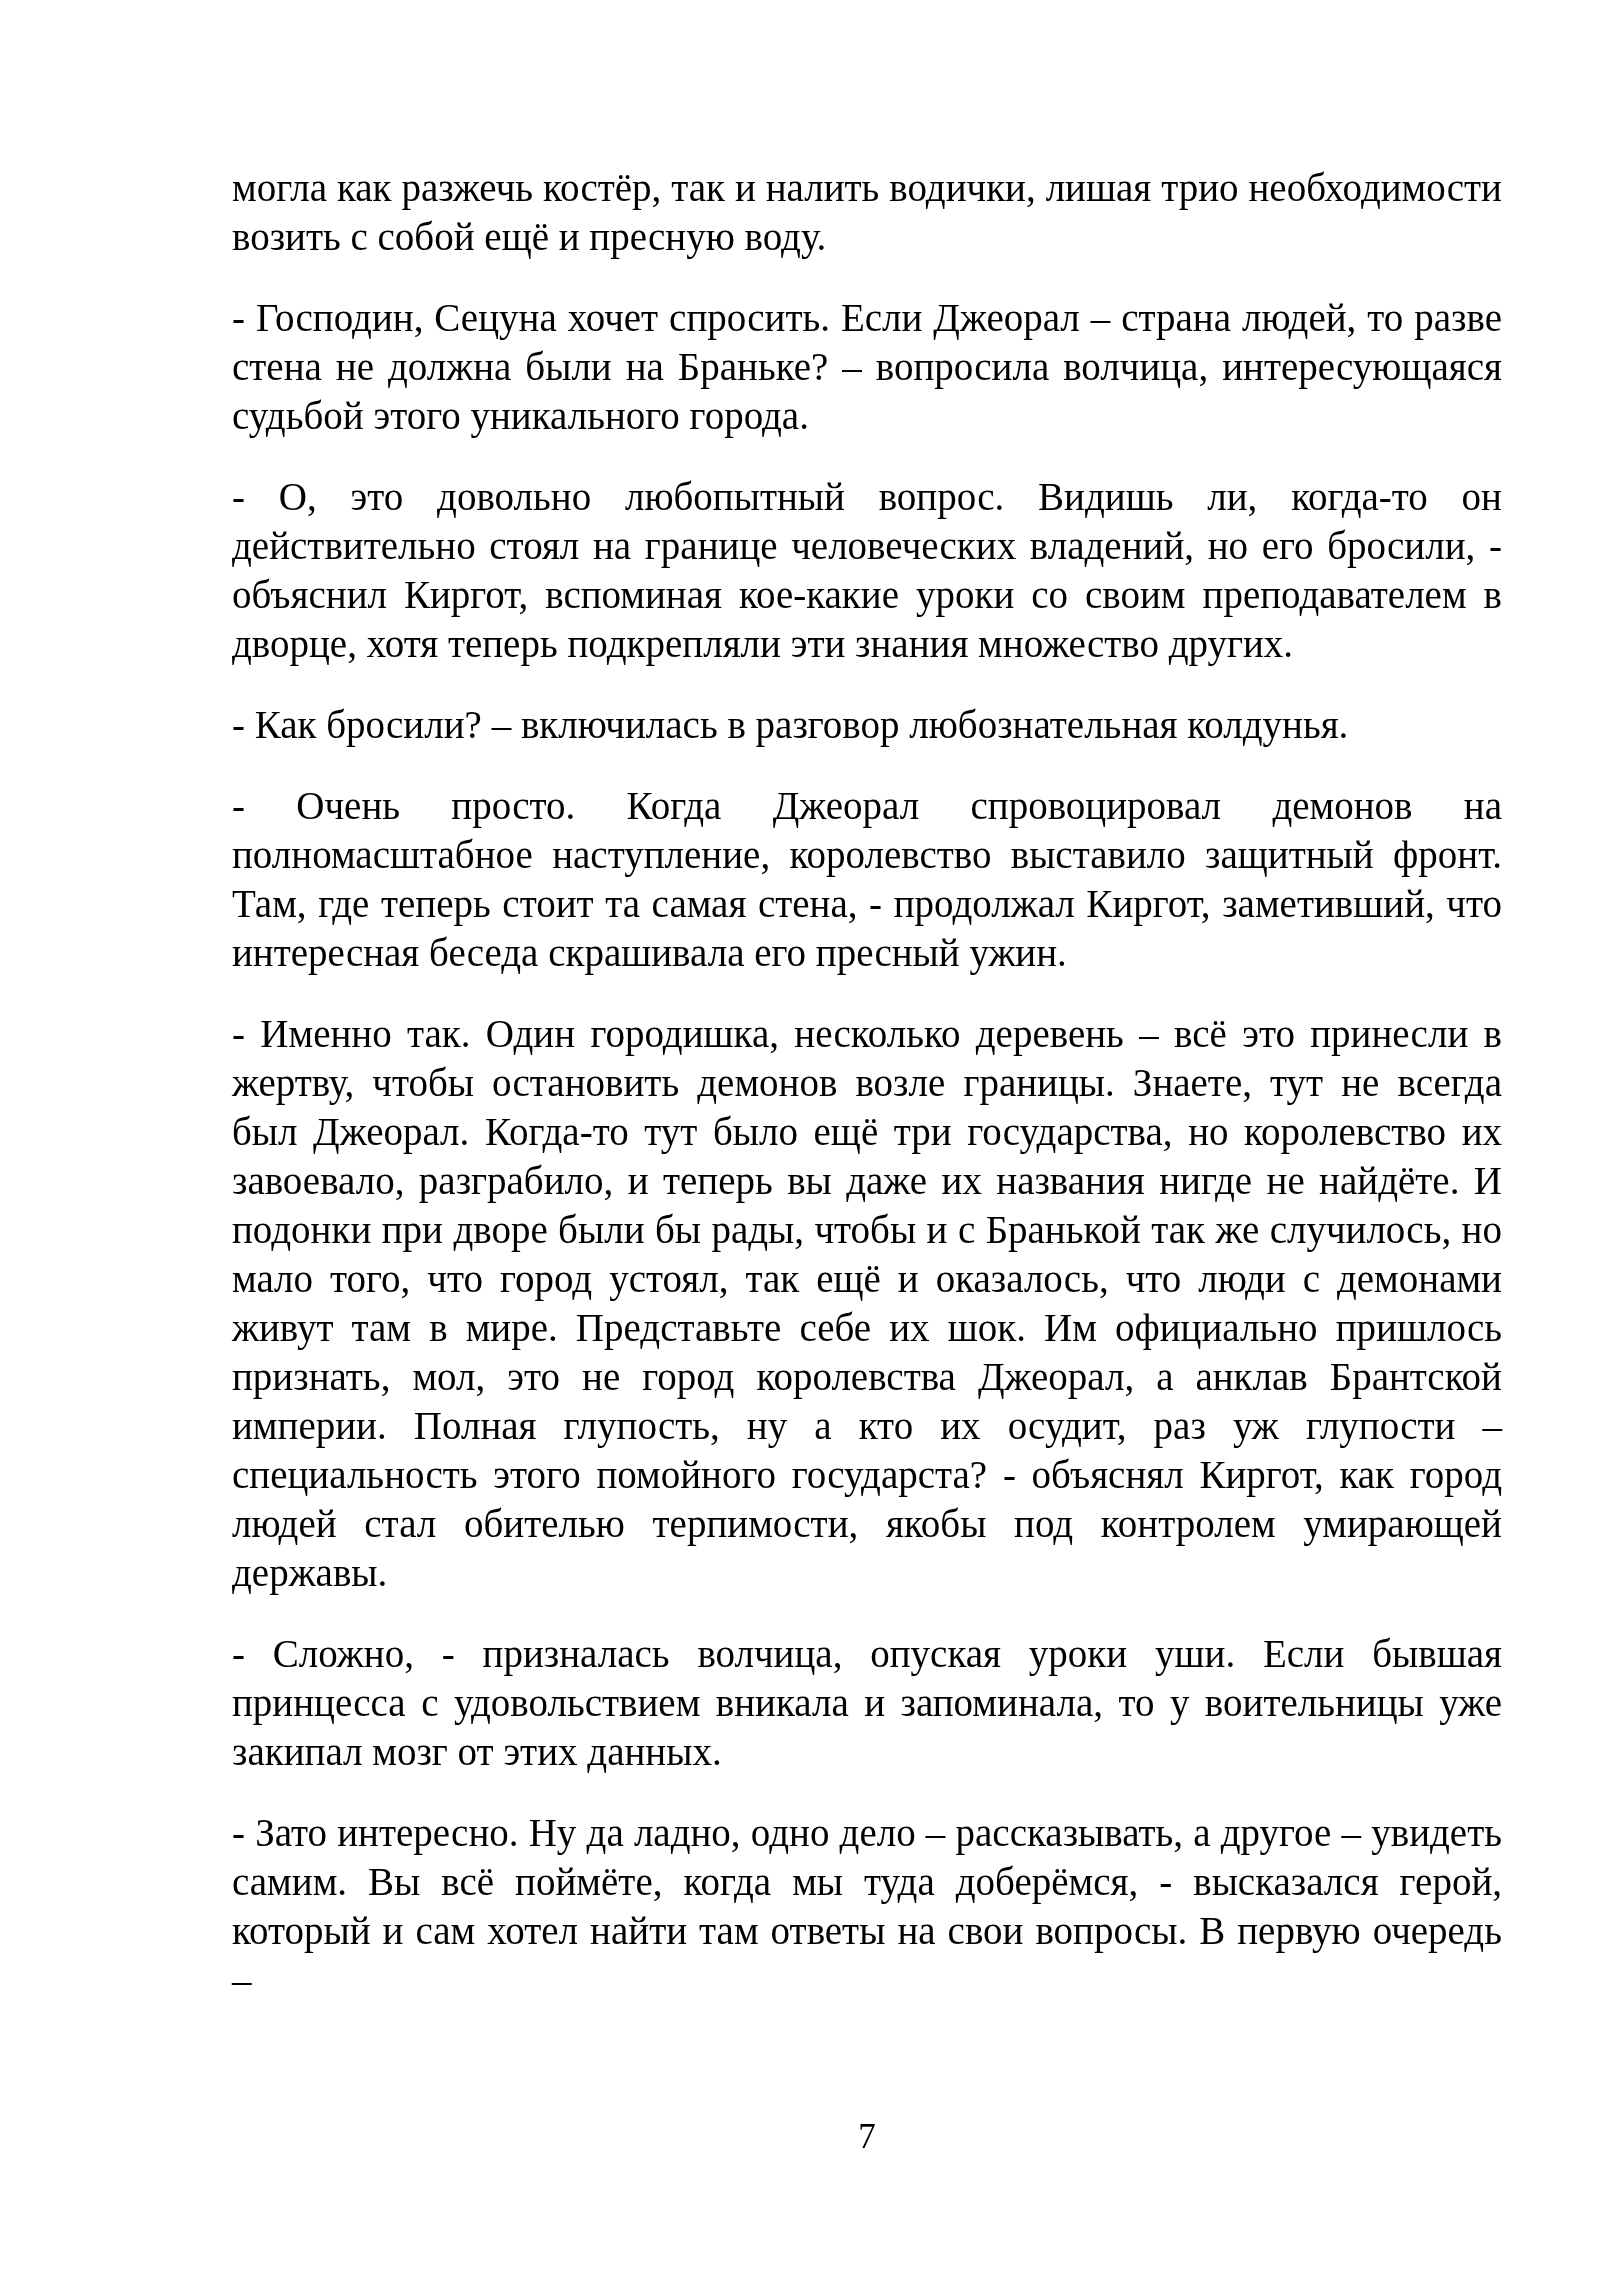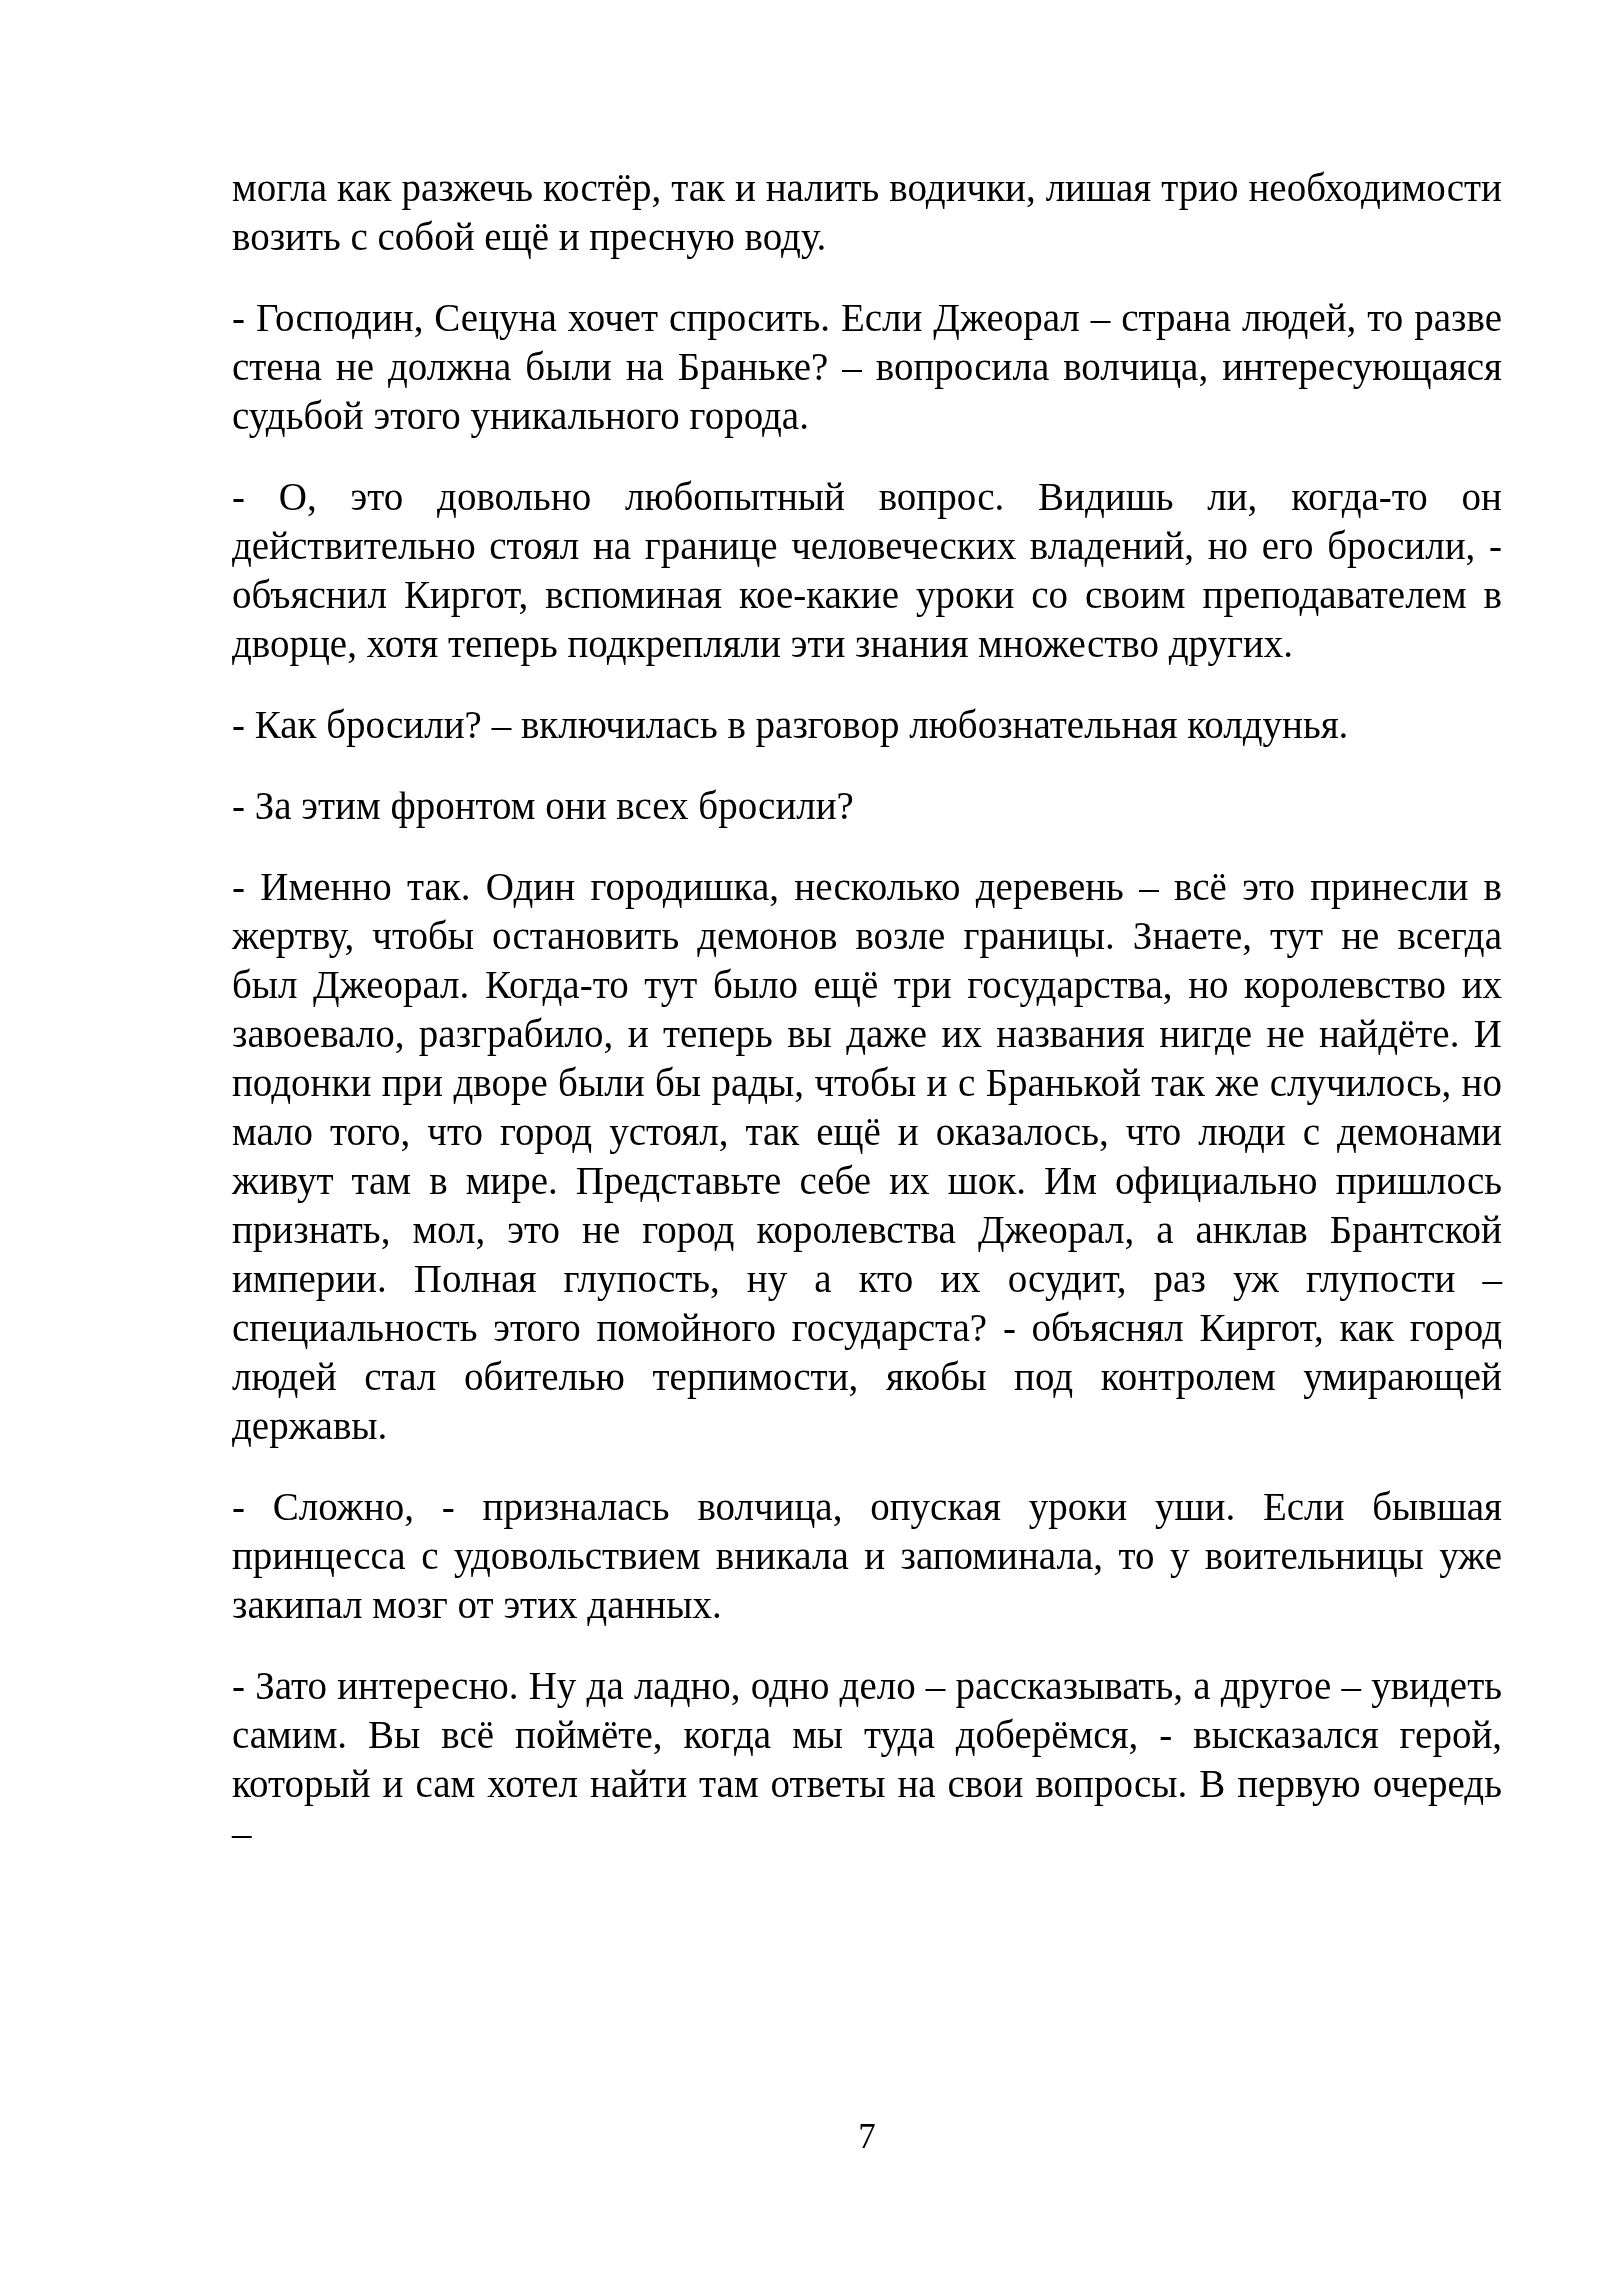--- a/index.html
+++ b/index.html
@@ -51,22 +51,22 @@
 
       <p class="para">могла как разжечь костёр, так и налить водички, лишая трио необходимости возить с собой ещё и пресную воду.</p>
 
 
       <p class="para">- Господин, Сецуна хочет спросить. Если Джеорал – страна людей, то разве стена не должна были на Браньке? – вопросила волчица, интересующаяся судьбой этого уникального города.</p>
 
       <p class="para">- О, это довольно любопытный вопрос. Видишь ли, когда-то он действительно стоял на границе человеческих владений, но его бросили, - объяснил Киргот, вспоминая кое-какие уроки со своим преподавателем в дворце, хотя теперь подкрепляли эти знания множество других.</p>
 
       <p class="para">- Как бросили? – включилась в разговор любознательная колдунья.</p>
 
+      <p class="para">- Очень просто. Когда Джеорал спровоцировал демонов на полномасштабное наступление, королевство выставило защитный фронт. Там, где теперь стоит та самая стена, - продолжал Киргот, заметивший, что интересная беседа скрашивала его пресный ужин.</p>
 
-      <p class="para">- За этим фронтом они всех бросили?</p>
 
       <p class="para">- Именно так. Один городишка, несколько деревень – всё это принесли в жертву, чтобы остановить демонов возле границы. Знаете, тут не всегда был Джеорал. Когда-то тут было ещё три государства, но королевство их завоевало, разграбило, и теперь вы даже их названия нигде не найдёте. И подонки при дворе были бы рады, чтобы и с Бранькой так же случилось, но мало того, что город устоял, так ещё и оказалось, что люди с демонами живут там в мире. Представьте себе их шок. Им официально пришлось признать, мол, это не город королевства Джеорал, а анклав Брантской империи. Полная глупость, ну а кто их осудит, раз уж глупости – специальность этого помойного государста? - объяснял Киргот, как город людей стал обителью терпимости, якобы под контролем умирающей державы.</p>
 
       <p class="para">- Сложно, - призналась волчица, опуская уроки уши. Если бывшая принцесса с удовольствием вникала и запоминала, то у воительницы уже закипал мозг от этих данных.</p>
 
       <p class="para">- Зато интересно. Ну да ладно, одно дело – рассказывать, а другое – увидеть самим. Вы всё поймёте, когда мы туда доберёмся, - высказался герой, который и сам хотел найти там ответы на свои вопросы. В первую очередь –</p>
     </div>
   <div class="footer">
     <span class="pagenum">7</span>
   </div>

